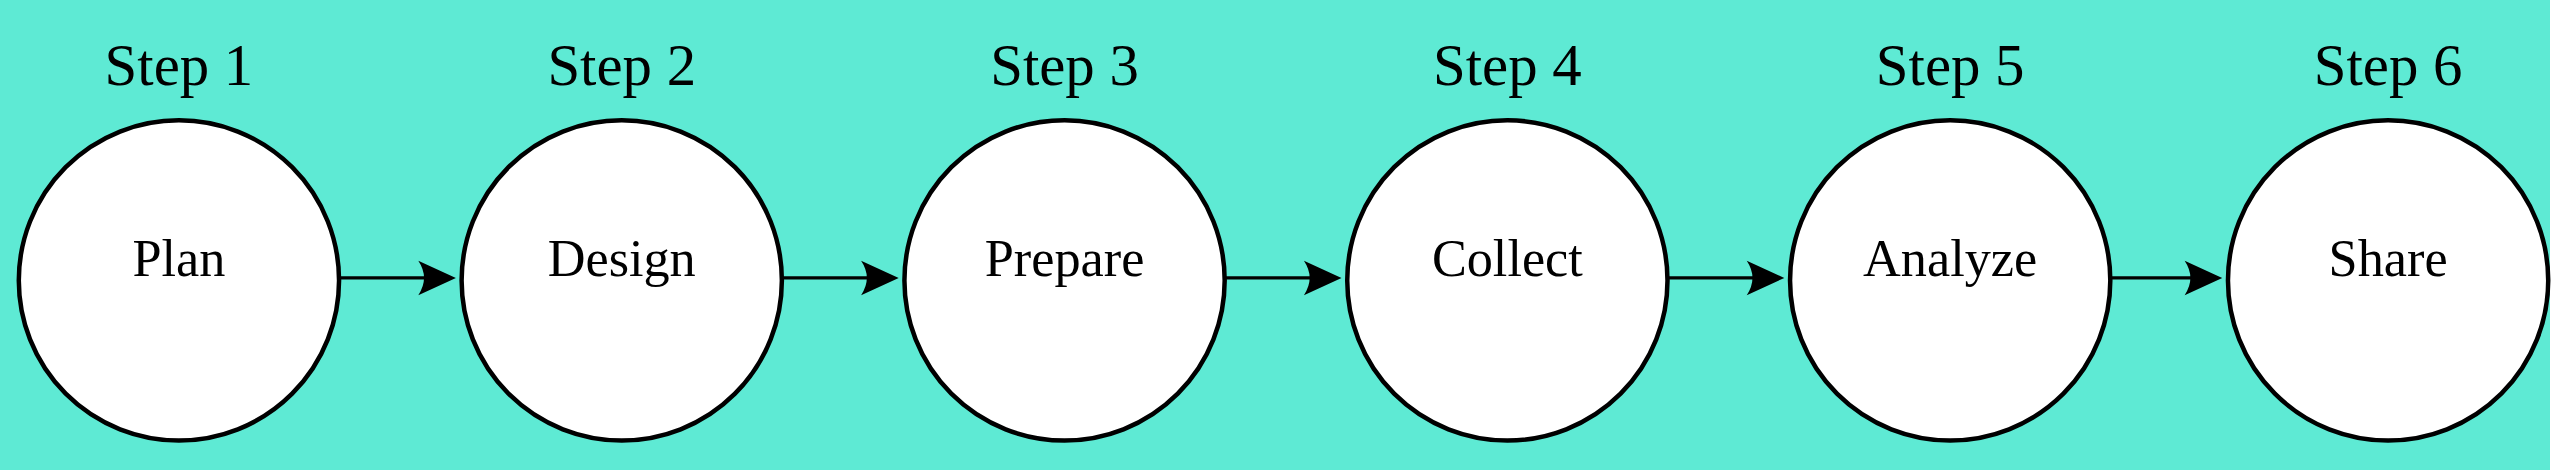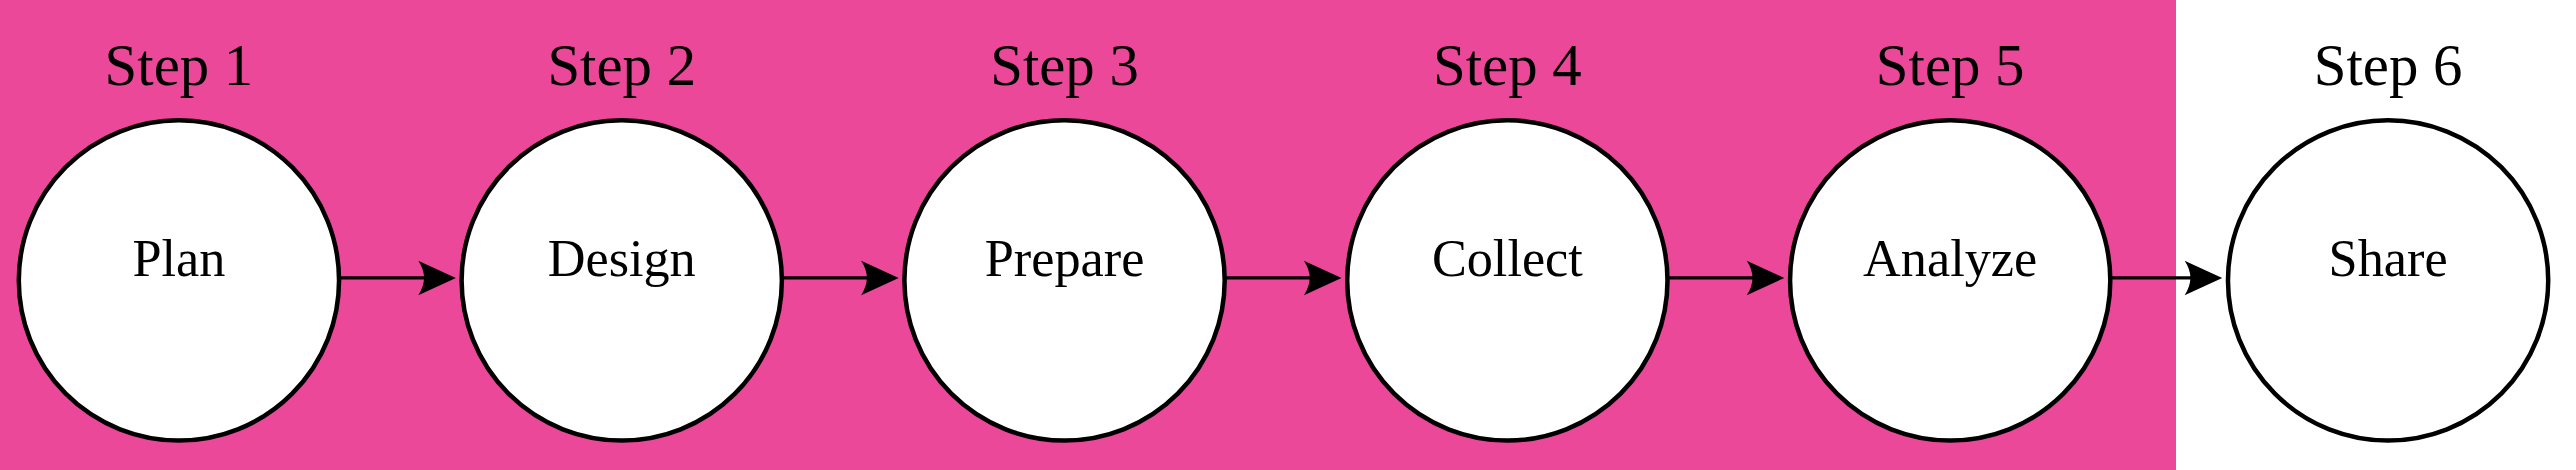--- a/index.html
+++ b/index.html
@@ -2,23 +2,23 @@
 <html style="font-size:13px"><head>
 <meta charset="utf-8">
 <style>
   html, body {
     margin: 0;
     padding: 0;
     background: #ffffff;
   }
   .canvas {
     position: relative;
-    width: 2176px;
+    width: 2550px;
     height: 471px;
-    background: #ec4899;
+    background: #5eead4;
     font-family: "Liberation Serif", "DejaVu Serif", serif;
   }
   svg { display: block; width: 2576px; height: 471px; }
   .node {
     fill: #ffffff;
     stroke: #000000;
     stroke-width: 5.5px;
   }
   .step-label {
     font-family: "Liberation Serif", "DejaVu Serif", serif;

